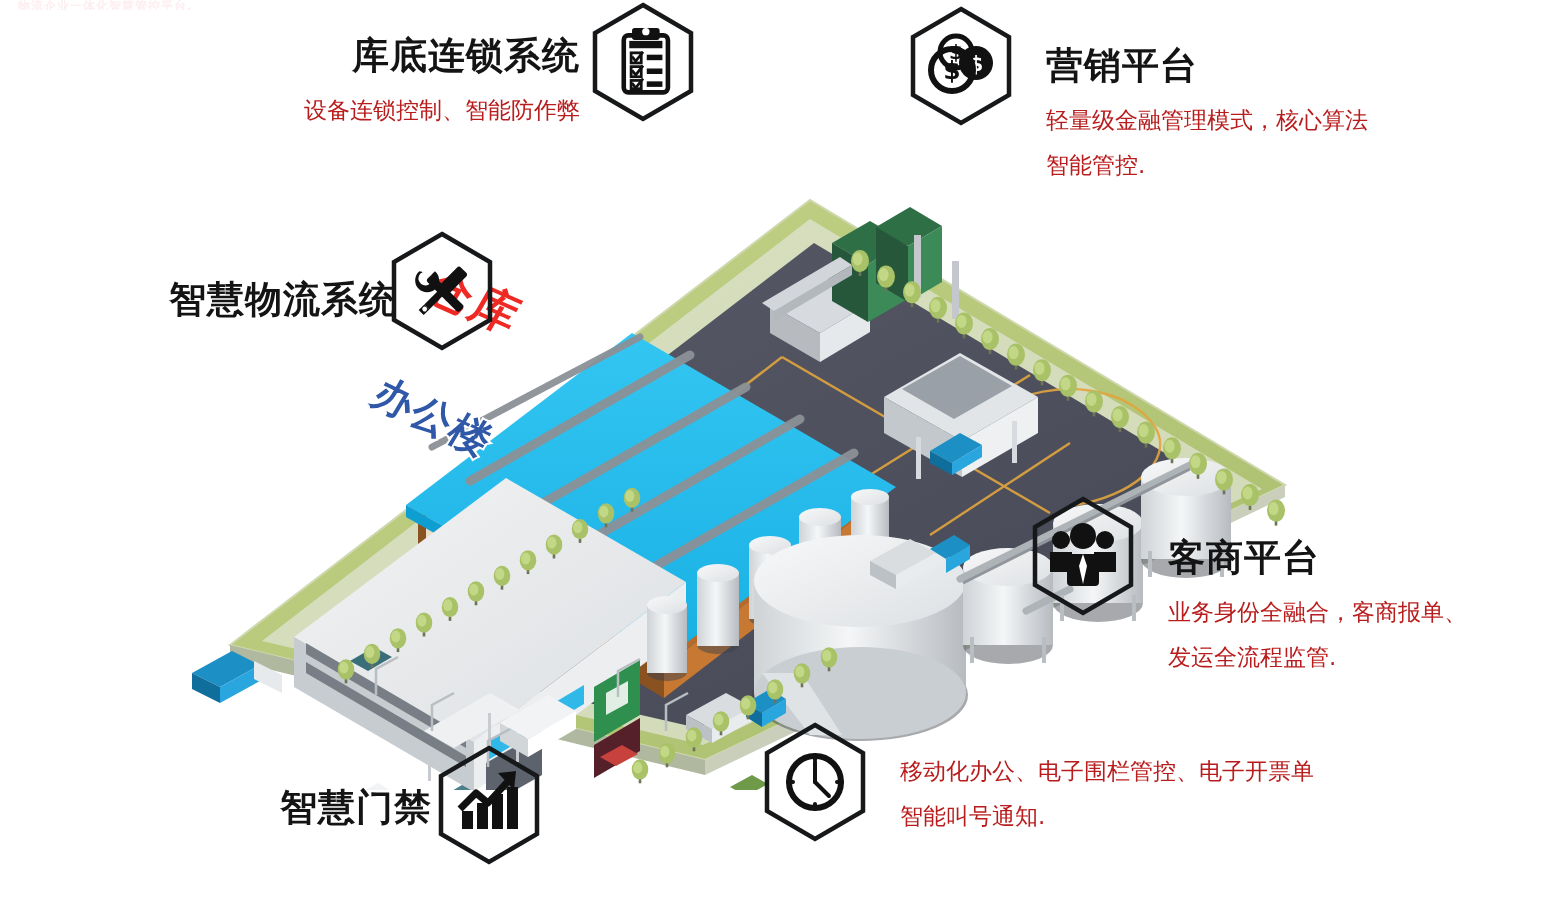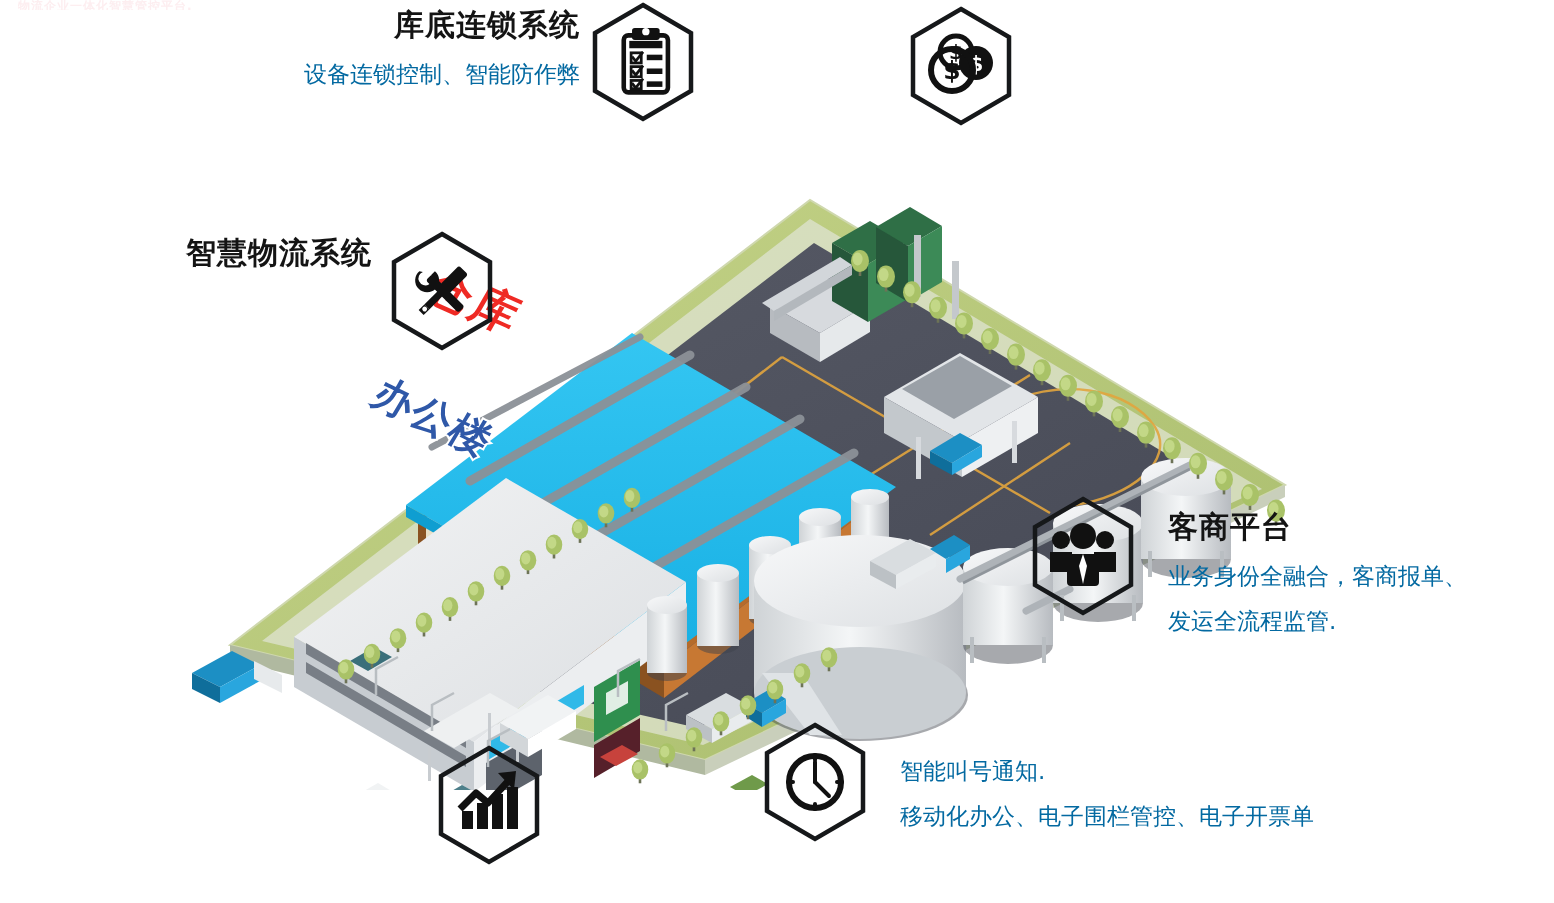--- a/index.html
+++ b/index.html
@@ -9,25 +9,25 @@
     font-family:"DejaVu Sans","Liberation Sans",sans-serif;
     position:relative;
     overflow:hidden;
     color:#1a1a1a;
   }
   #stage{position:absolute;inset:0;}
 
   
   .callout{position:absolute;}
   .cal-title{
-    font-size:30px;font-weight:700;letter-spacing:1px;color:#141414;
-    line-height:1.1;white-space:nowrap;
+    font-size:37px;font-weight:700;letter-spacing:1px;color:#141414;
+    line-height:1.1;white-space:nowrap;margin-top:28px;
   }
   .cal-line{
-    font-size:23px;font-weight:500;color:#0369a1;line-height:1.0;
+    font-size:23px;font-weight:500;color:#b91c1c;line-height:1.0;
     white-space:nowrap;
   }
   .cal-body .cal-line{margin-top:22px;}
 
   
   .hex{position:absolute;width:106px;height:120px;}
   .hex svg{display:block;width:100%;height:100%;}
 
   
   .ta-r{text-align:right;}
@@ -495,22 +495,29 @@
       <g>
         <circle cx="48" cy="46" r="16" fill="none" stroke="#111" stroke-width="5"></circle>
         <text x="48" y="53" font-size="20" font-weight="bold" text-anchor="middle" fill="#111" font-family="DejaVu Sans, sans-serif">$</text>
         <circle cx="68" cy="57" r="17" fill="#111"></circle>
         <text x="68" y="65" font-size="21" font-weight="bold" text-anchor="middle" fill="#fff" font-family="DejaVu Sans, sans-serif">$</text>
         <circle cx="44" cy="64" r="21" fill="none" stroke="#111" stroke-width="6"></circle>
         <text x="44" y="73" font-size="25" font-weight="bold" text-anchor="middle" fill="#111" font-family="DejaVu Sans, sans-serif">$</text>
       </g>
     </svg>
   </div>
-
-  <div class="callout" style="left:0px;top:236px;width:372px;">
+  <div class="callout" style="left:1046px;top:18px;width:500px;">
+    <div class="cal-title ta-l">营销平台</div>
+    <div class="cal-body ta-l">
+      <div class="cal-line">轻量级金融管理模式，核心算法</div>
+      <div class="cal-line">智能管控.</div>
+    </div>
+  </div>
+
+  <div class="callout" style="left:0px;top:252px;width:372px;padding-left:25px;">
     <div class="cal-title ta-r">智慧物流系统</div>
   </div>
   <div class="hex" style="left:389px;top:231px;">
     <svg viewBox="0 0 106 120">
       <polygon points="53,3 101,31 101,89 53,117 5,89 5,31" fill="none" stroke="#16181a" stroke-width="4.5"></polygon>
       <g transform="translate(53,60) rotate(0)">
 
         <g transform="rotate(45)">
           <rect x="-6" y="-30" width="13" height="30" rx="3" fill="#111"></rect>
           <rect x="-3" y="0" width="7" height="22" fill="#111"></rect>
@@ -542,20 +549,21 @@
   </div>
   <div class="callout" style="left:1168px;top:510px;width:390px;">
     <div class="cal-title ta-l">客商平台</div>
     <div class="cal-body ta-l">
       <div class="cal-line">业务身份全融合，客商报单、</div>
       <div class="cal-line">发运全流程监管.</div>
     </div>
   </div>
 
   <div class="callout" style="left:0px;top:760px;width:432px;">
+    <div class="cal-title ta-r">智慧门禁</div>
   </div>
   <div class="hex" style="left:436px;top:745px;">
     <svg viewBox="0 0 106 120">
       <polygon points="53,3 101,31 101,89 53,117 5,89 5,31" fill="none" stroke="#16181a" stroke-width="4.5"></polygon>
       <g fill="#111">
         <rect x="26" y="66" width="11" height="18"></rect>
         <rect x="41" y="58" width="11" height="26"></rect>
         <rect x="56" y="49" width="11" height="35"></rect>
         <rect x="71" y="42" width="11" height="42"></rect>
         <path d="M24,64 L40,48 L52,58 L74,34" fill="none" stroke="#111" stroke-width="7" stroke-linejoin="round"></path>
@@ -573,18 +581,18 @@
         <path d="M53,60 L67,74"></path>
         <path d="M53,38 L53,33"></path>
         <path d="M53,87 L53,82"></path>
         <path d="M31,60 L26,60"></path>
         <path d="M80,60 L75,60"></path>
       </g>
     </svg>
   </div>
   <div class="callout" style="left:900px;top:738px;width:650px;">
     <div class="cal-body ta-l">
+      <div class="cal-line">移动化办公、电子围栏管控、电子开票单</div>
       <div class="cal-line">智能叫号通知.</div>
-      <div class="cal-line">移动化办公、电子围栏管控、电子开票单</div>
     </div>
   </div>
 
 </div>
 
 </body></html>

